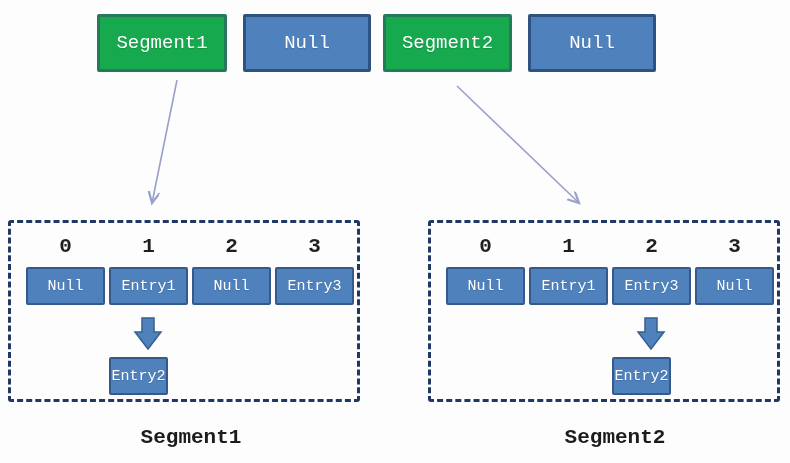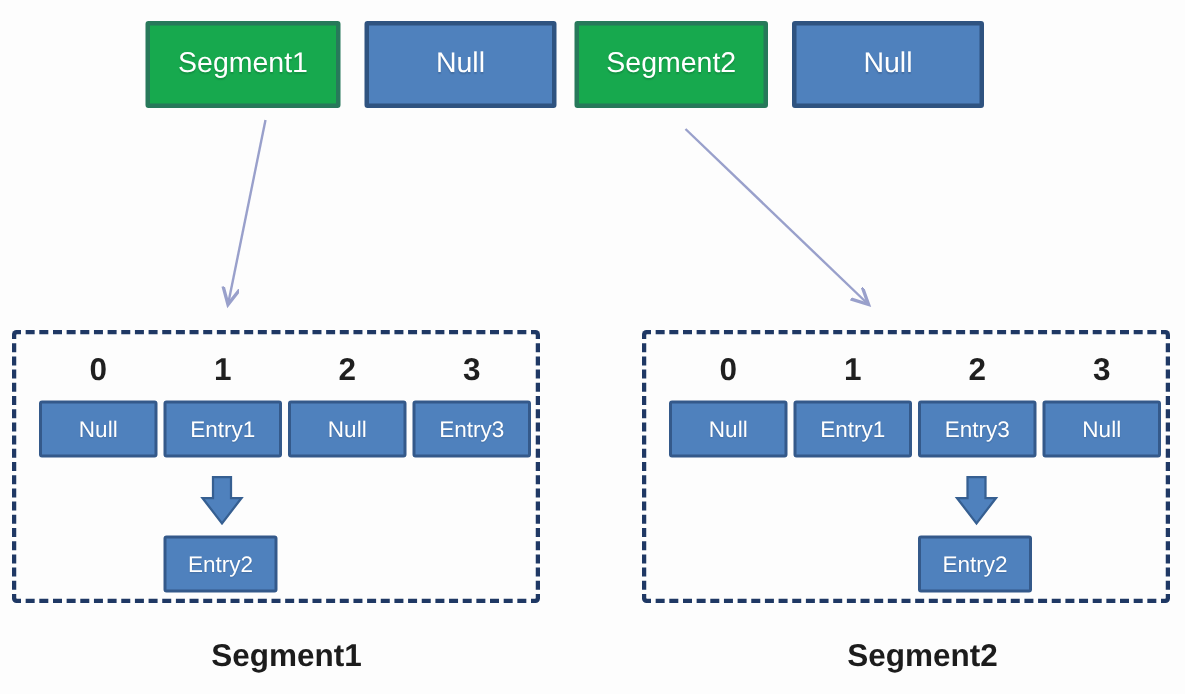--- a/index.html
+++ b/index.html
@@ -1,20 +1,20 @@
 <!DOCTYPE html>
 <html><head>
 <meta charset="utf-8">
 <style>
   html,body{margin:0;padding:0;background:#ffffff;}
   .canvas{
     position:relative;
     width:790px;height:463px;
     background:#fdfdfd;
-    font-family:Liberation Sans, sans-serif;
+    font-family:Liberation Mono, monospace;
     overflow:hidden;
   }
   
   .top-cell{
     position:absolute;top:14px;height:58px;
     box-sizing:border-box;
     display:flex;align-items:center;justify-content:center;
     color:#ffffff;font-size:19px;
     border-radius:2px;
     text-shadow:0 1px 1px rgba(0,0,0,.15);
@@ -57,21 +57,21 @@
     background:#4f81bd;border:2px solid #34598a;border-radius:2px;
     display:flex;align-items:center;justify-content:center;
     color:#ffffff;font-size:15px;
     text-shadow:0 1px 1px rgba(0,0,0,.15);
   }
   .chain-arrow{
     position:absolute;top:94px;width:36px;height:34px;
   }
   .chain-entry{
     position:absolute;top:134px;
-    width:76px;height:38px;box-sizing:border-box;
+    width:59px;height:38px;box-sizing:border-box;
     background:#4f81bd;border:2px solid #34598a;border-radius:2px;
     display:flex;align-items:center;justify-content:center;
     color:#ffffff;font-size:15px;
     text-shadow:0 1px 1px rgba(0,0,0,.15);
   }
   
   .table-left .chain-arrow{left:119px;}   
   .table-left .chain-entry{left:98px;}
   .table-right .chain-arrow{left:202px;}  
   .table-right .chain-entry{left:181px;}

